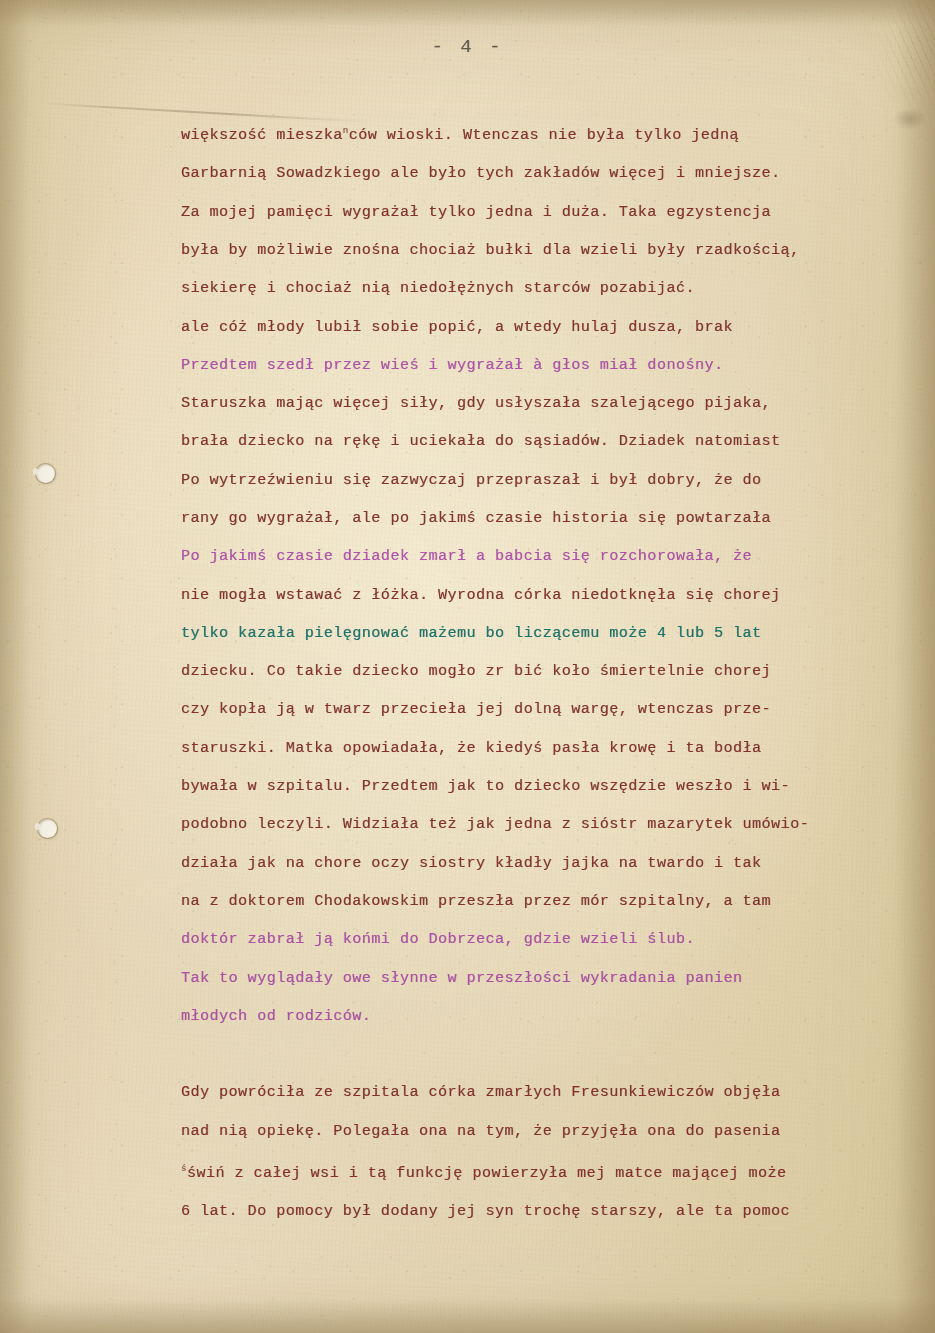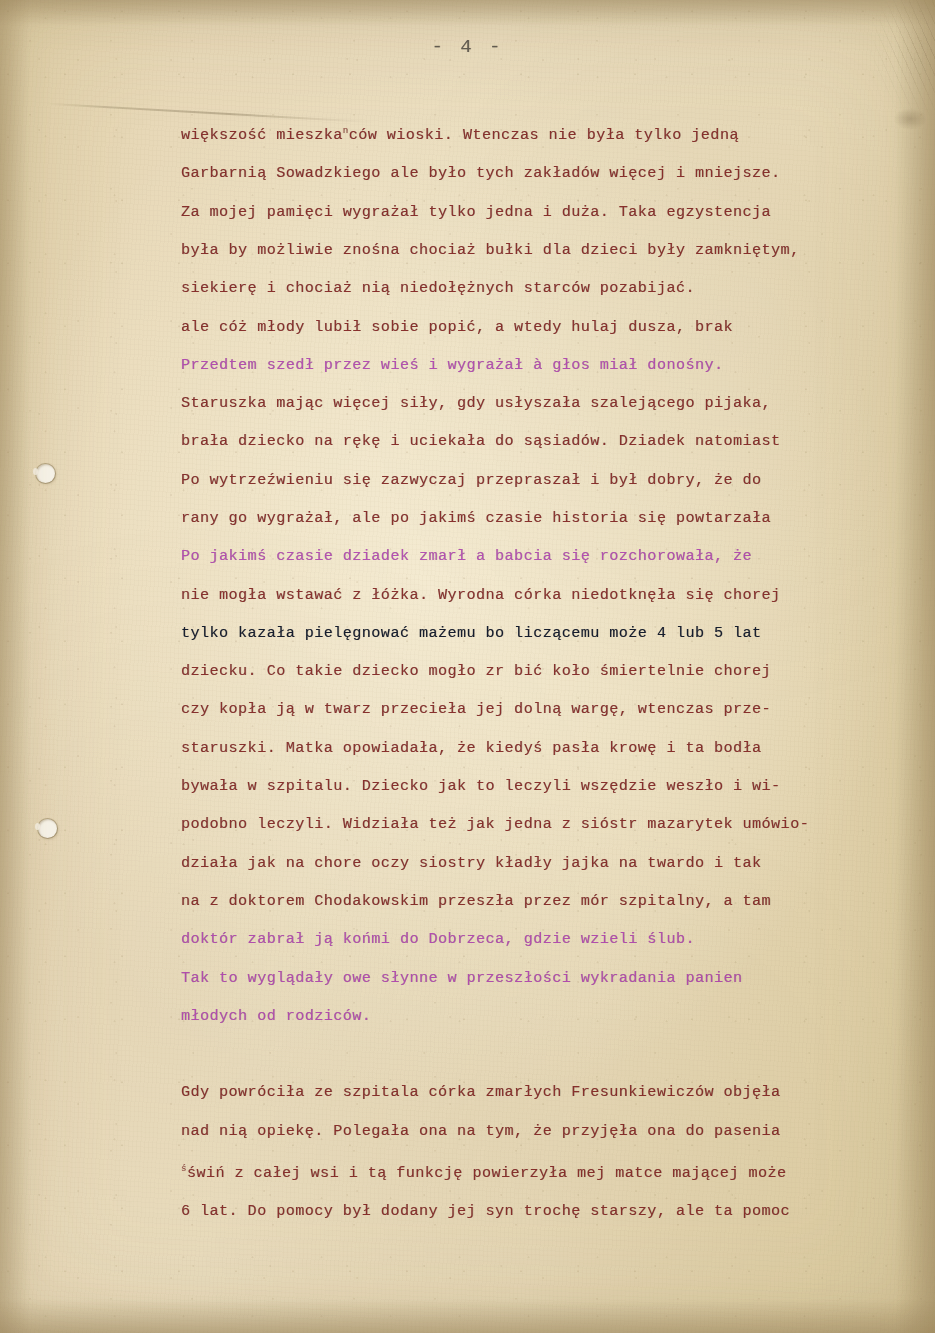--- a/index.html
+++ b/index.html
@@ -210,21 +210,21 @@
     white-space: pre;
     color: #7f1d1d;
     opacity: 0.90;
     text-shadow:
       0.45px 0.35px 0.5px rgba(80,75,68,0.42),
       -0.3px 0 0.6px rgba(95,88,78,0.22);
   }
 
   
   .line.faint    { opacity: 0.74; color: #a21caf; }
-  .line.dark     { opacity: 0.97; color: #0f172a; }
+  .line.dark     { opacity: 0.97; color: #0f766e; }
 
   .line.spacer { height: 38.3px; }
 
   .sup-mark {
     font-size: 9px;
     vertical-align: super;
     opacity: 0.85;
   }
 
   
@@ -259,35 +259,35 @@
 
   <div class="sheet">
 
     <div class="page-number">-  4  -</div>
 
     <div class="body">
 
       <div class="line"><span>większość mieszka</span><span class="sup-mark">n</span><span>ców wioski. Wtenczas nie była tylko jedną</span></div>
       <div class="line">Garbarnią Sowadzkiego ale było tych zakładów więcej i mniejsze.</div>
       <div class="line">Za mojej pamięci wygrażał tylko jedna i duża. Taka egzystencja</div>
-      <div class="line">była by możliwie znośna chociaż bułki dla dzieci były zamkniętym,</div>
+      <div class="line">była by możliwie znośna chociaż bułki dla wzieli były rzadkością,</div>
       <div class="line">siekierę i chociaż nią niedołężnych starców pozabijać.</div>
       <div class="line">ale cóż młody lubił sobie popić, a wtedy hulaj dusza, brak</div>
       <div class="line faint">Przedtem szedł przez wieś i wygrażał à głos miał donośny.</div>
       <div class="line">Staruszka mając więcej siły, gdy usłyszała szalejącego pijaka,</div>
       <div class="line">brała dziecko na rękę i uciekała do sąsiadów. Dziadek natomiast</div>
       <div class="line">Po wytrzeźwieniu się zazwyczaj przepraszał i był dobry, że do</div>
       <div class="line">rany go wygrażał, ale po jakimś czasie historia się powtarzała</div>
       <div class="line faint">Po jakimś czasie dziadek zmarł a babcia się rozchorowała, że</div>
       <div class="line">nie mogła wstawać z łóżka. Wyrodna córka niedotknęła się chorej</div>
       <div class="line dark">tylko kazała pielęgnować mażemu bo liczącemu może 4 lub 5 lat</div>
       <div class="line">dziecku. Co takie dziecko mogło zr bić koło śmiertelnie chorej</div>
       <div class="line">czy kopła ją w twarz przecieła jej dolną wargę, wtenczas prze-</div>
       <div class="line">staruszki. Matka opowiadała, że kiedyś pasła krowę i ta bodła</div>
-      <div class="line">bywała w szpitalu. Dziecko jak to leczyli wszędzie weszło i wi-</div>
+      <div class="line">bywała w szpitalu. Przedtem jak to dziecko wszędzie weszło i wi-</div>
       <div class="line">podobno leczyli. Widziała też jak jedna z sióstr mazarytek umówio-</div>
       <div class="line">działa jak na chore oczy siostry kładły jajka na twardo i tak</div>
       <div class="line">na z doktorem Chodakowskim przeszła przez mór szpitalny, a tam</div>
       <div class="line faint">doktór zabrał ją końmi do Dobrzeca, gdzie wzieli ślub.</div>
       <div class="line faint">Tak to wyglądały owe słynne w przeszłości wykradania panien</div>
       <div class="line faint">młodych od rodziców.</div>
 
       <div class="line spacer"></div>
 
       <div class="line">Gdy powróciła ze szpitala córka zmarłych Fresunkiewiczów objęła</div>

